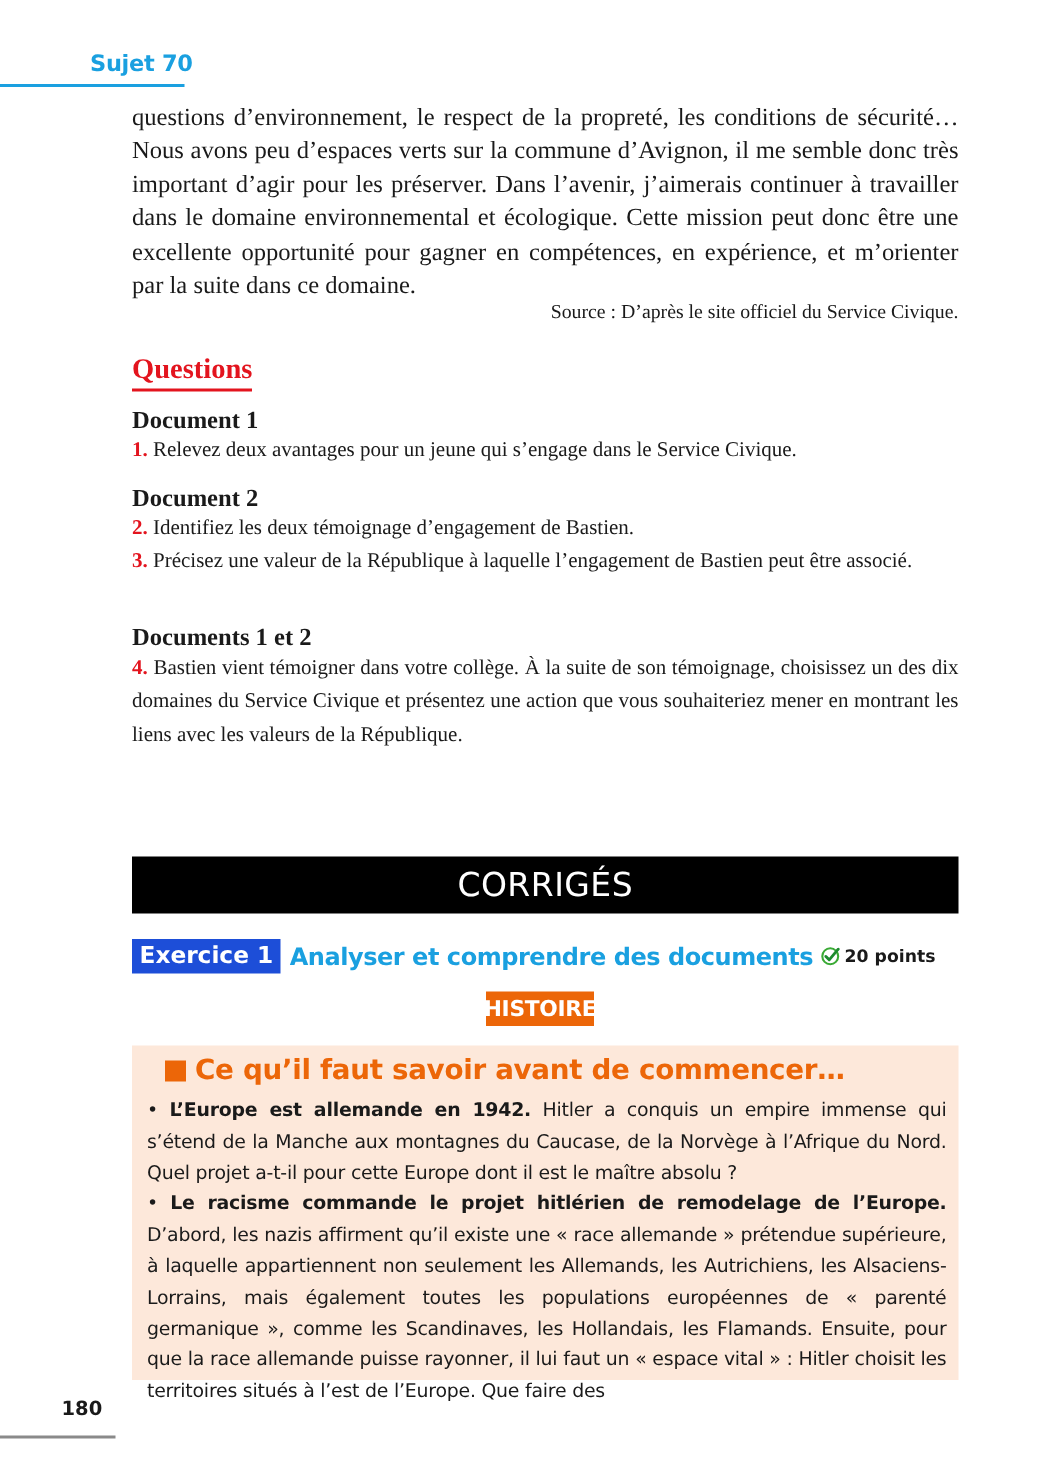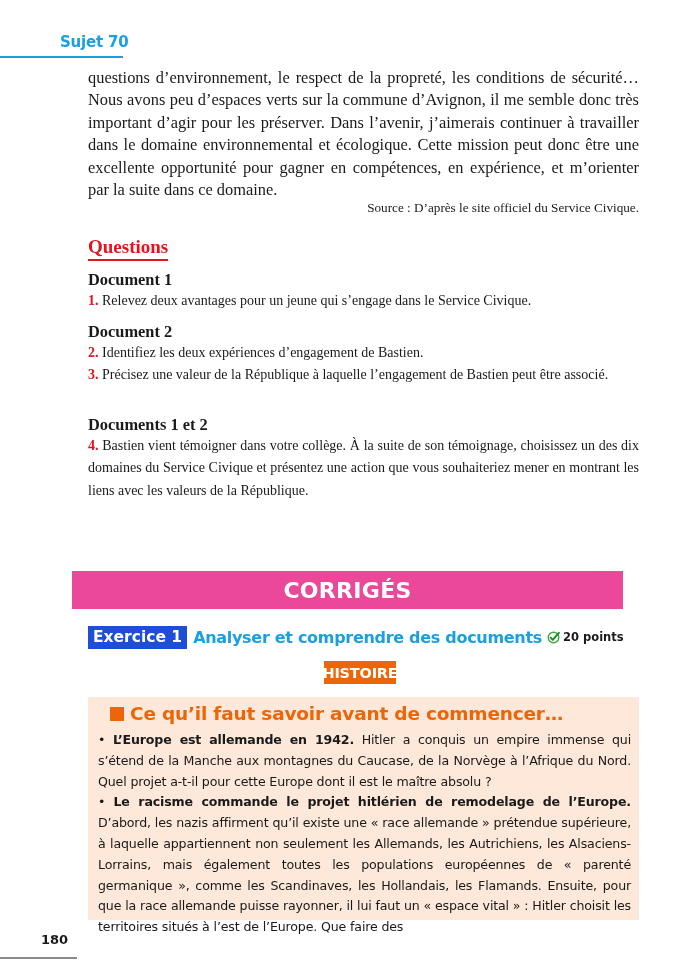--- a/index.html
+++ b/index.html
@@ -36,24 +36,24 @@
     font-family: "Liberation Serif", serif; font-weight: bold; font-size: 16.4px; color: #1a1a1a;
   }
   .q {
     position: absolute; left: 88px; width: 551px;
     font-family: "Liberation Serif", serif; font-size: 14px; line-height: 22.4px;
     text-align: justify; color: #1a1a1a;
   }
   .q .num { color: #e3141e; font-weight: bold; }
 
   .corriges-bar {
-    position: absolute; left: 72px; top: 571px; width: 551px; height: 38px;
-    background: #ec4899; color: #fff;
+    position: absolute; left: 88px; top: 571px; width: 551px; height: 38px;
+    background: #000000; color: #fff;
     display: flex; align-items: center; justify-content: center;
-    font-family: "DejaVu Sans", sans-serif; font-weight: bold; font-size: 22px; letter-spacing: 0.3px;
+    font-family: "DejaVu Sans", sans-serif; font-weight: normal; font-size: 22px; letter-spacing: 0.3px;
   }
   .exercice-row {
     position: absolute; left: 88px; top: 625px; height: 24px;
     display: flex; align-items: center; white-space: nowrap;
   }
   .exercice-badge {
     background: #1d4ed8; color: #fff;
     font-family: "DejaVu Sans", sans-serif; font-weight: bold; font-size: 15.5px;
     padding: 1px 5px 2px 5px; line-height: 20px;
   }
@@ -110,21 +110,21 @@
 
 <div class="doc-head" style="top:270px;">Document 1</div>
 <div class="q" style="top:290px;">
   <span class="num">1.</span>
   <span>Relevez deux avantages pour un jeune qui s’engage dans le Service Civique.</span>
 </div>
 
 <div class="doc-head" style="top:322px;">Document 2</div>
 <div class="q" style="top:342px;">
   <span class="num">2.</span>
-  <span>Identifiez les deux expériences d’engagement de Bastien.</span>
+  <span>Identifiez les deux témoignage d’engagement de Bastien.</span>
 </div>
 <div class="q" style="top:364px;">
   <span class="num">3.</span>
   <span>Précisez une valeur de la République à laquelle l’engagement de Bastien peut être associé.</span>
 </div>
 
 <div class="doc-head" style="top:415px;">Documents 1 et 2</div>
 <div class="q" style="top:435px;">
   <span class="num">4.</span>
   <span>Bastien vient témoigner dans votre collège. À la suite de son témoignage, choisissez un des dix domaines du Service Civique et présentez une action que vous souhaiteriez mener en montrant les liens avec les valeurs de la République.</span>

